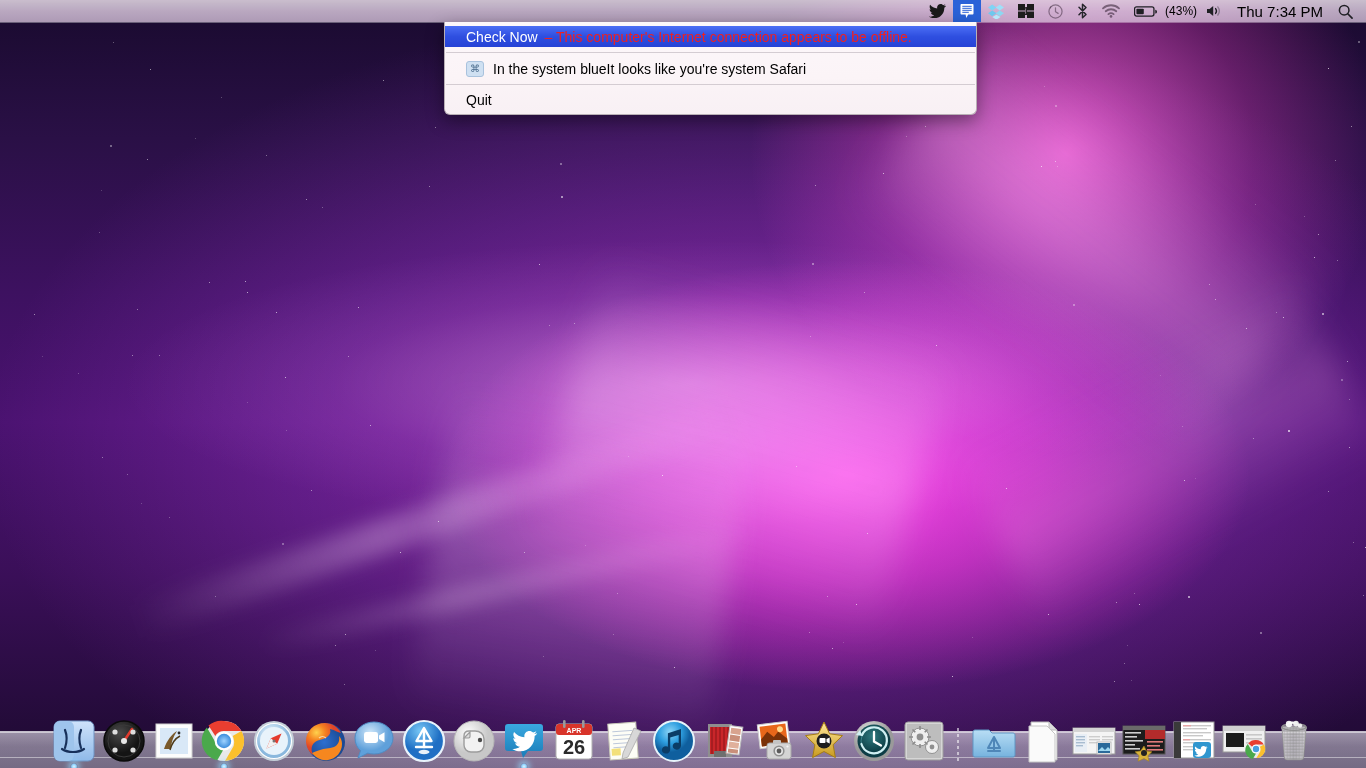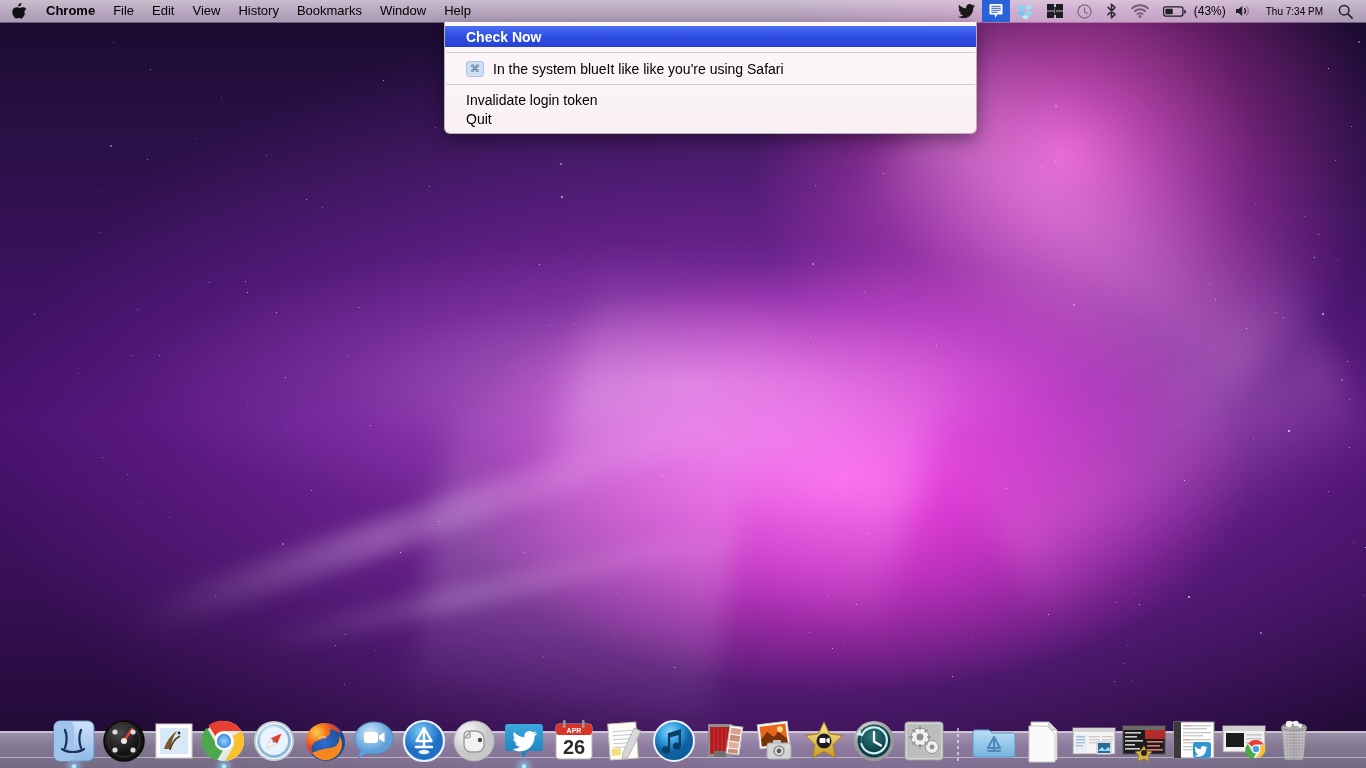--- a/index.html
+++ b/index.html
@@ -88,21 +88,21 @@
     cursor: default; white-space: nowrap;
     font-size: 13px;
   }
   .mb-item.bold { font-weight: bold; }
 
   .mb-extra {
     height: 22px; display: flex; align-items: center; justify-content: center;
     padding: 0 7px; cursor: default;
   }
   .mb-extra.active { background: #2a62d8; }
-  .mb-clock { font-size: 10px; padding: 0 8px; white-space: nowrap; }
+  .mb-clock { font-size: 15px; padding: 0 8px; white-space: nowrap; }
   .mb-pct { font-size: 12px; padding-right: 2px; }
 
   
   .menu {
     position: absolute;
     left: 444px; top: 22px;
     width: 531px;
     background: linear-gradient(to bottom, #fdf7fa 0%, #fbf4f7 60%, #f8f0f4 100%);
     border: 1px solid #b9b0b6;
     border-top: none;
@@ -121,21 +121,21 @@
     white-space: nowrap;
     cursor: default;
     position: relative;
   }
   .menu-row.tall { height: 21px; }
   .menu-row .label { }
   .menu-row.selected {
     background: linear-gradient(to bottom, #4b6ef5 0%, #2f4fe0 50%, #2642d6 100%);
     color: #fff;
   }
-  .menu-row.selected .label { font-weight: bold; color: #fff; }
+  .menu-row.selected .label { font-weight: normal; color: #fff; }
   .err-text { color: #f02020; margin-left: 7px; font-weight: normal; }
   .menu-sep {
     height: 1px; margin: 5px 1px 5px 1px;
     background: #d4ccd2;
   }
   .cmd-badge {
     width: 16px; height: 14px;
     background: #cfe0f2;
     border: 1px solid #a9c2dd;
     border-radius: 3px;
@@ -340,36 +340,20 @@
       <div class="star" style="left: 42px; top: 356px; width: 1px; height: 1px; opacity: 0.26;"></div>
       <div class="star" style="left: 492px; top: 88px; width: 1px; height: 1px; opacity: 0.73;"></div>
       <div class="star" style="left: 1114px; top: 681px; width: 1px; height: 1px; opacity: 0.61;"></div>
       <div class="star" style="left: 569px; top: 86px; width: 1px; height: 1px; opacity: 0.39;"></div>
       <div class="star" style="left: 1044px; top: 86px; width: 1px; height: 1px; opacity: 0.33;"></div>
       <div class="star" style="left: 266px; top: 155px; width: 1px; height: 1px; opacity: 0.51;"></div>
       <div class="star" style="left: 276px; top: 312px; width: 1px; height: 1px; opacity: 0.81;"></div>
     </div>
 
   <div class="menubar">
-    <div class="mb-left">
-      <div class="apple-menu">
-        <svg width="14" height="16" viewBox="0 0 14 16" aria-hidden="true">
-          <path fill="#111" d="M9.4 0.1c.1.9-.25 1.78-.82 2.4-.6.66-1.55 1.17-2.47 1.1-.12-.86.3-1.77.85-2.33C7.55.58 8.55.12 9.4.1z"></path>
-          <path fill="#111" d="M12.5 11.6c-.33.76-.49 1.1-.92 1.78-.6.94-1.45 2.12-2.5 2.13-.93.01-1.17-.61-2.44-.6-1.27 0-1.53.61-2.47.6-1.05-.01-1.85-1.07-2.45-2.02C.04 10.86-.13 7.73 1.1 6.07c.87-1.17 2.25-1.86 3.54-1.86 1.32 0 2.15.72 3.24.72 1.06 0 1.7-.72 3.23-.72 1.15 0 2.38.63 3.25 1.71-2.86 1.57-2.4 5.65.14 5.68z"></path>
-        </svg>
-      </div>
-      <div class="mb-item bold">Chrome</div>
-      <div class="mb-item">File</div>
-      <div class="mb-item">Edit</div>
-      <div class="mb-item">View</div>
-      <div class="mb-item">History</div>
-      <div class="mb-item">Bookmarks</div>
-      <div class="mb-item">Window</div>
-      <div class="mb-item">Help</div>
-    </div>
 
     <div class="mb-right">
 
       <div class="mb-extra">
         <svg width="17" height="14" viewBox="0 0 17 14" aria-hidden="true">
           <path fill="#1a1a1a" d="M16.8 1.7c-.62.28-1.28.46-1.98.55.71-.43 1.26-1.1 1.51-1.91-.66.4-1.4.68-2.18.84C13.52.5 12.6.05 11.6.05c-1.93 0-3.5 1.58-3.5 3.53 0 .28.03.55.09.8C5.27 4.24 2.8 2.89 1.14.84.83 1.37.66 1.99.66 2.65c0 1.22.62 2.3 1.56 2.93-.57-.02-1.11-.18-1.58-.44v.04c0 1.71 1.21 3.14 2.81 3.46-.29.08-.6.12-.92.12-.23 0-.45-.02-.66-.06.45 1.4 1.74 2.42 3.28 2.45-1.2.95-2.72 1.51-4.36 1.51-.28 0-.56-.02-.83-.05C1.52 13.6 3.37 14.2 5.35 14.2c6.42 0 9.93-5.36 9.93-10.01l-.01-.46c.68-.5 1.27-1.11 1.74-1.81z"></path>
         </svg>
       </div>
 
       <div class="mb-extra active">
@@ -448,34 +432,32 @@
           <path d="M10.4 10.4L15 15" stroke="#1f1f24" stroke-width="1.8" stroke-linecap="round"></path>
         </svg>
       </div>
     </div>
   </div>
 
   <div class="menu">
 
     <div class="menu-row selected tall">
       <span class="label">Check Now</span>
+      <span class="err-text">– This computer's Internet connection appears to be offline.</span>
     </div>
 
     <div class="menu-sep"></div>
 
     <div class="menu-row withicon tall">
       <span class="cmd-badge">⌘</span>
-      <span class="label">In the system blueIt like like you're using Safari</span>
+      <span class="label">In the system blueIt looks like you're system Safari</span>
     </div>
 
     <div class="menu-sep"></div>
 
-    <div class="menu-row">
-      <span class="label">Invalidate login token</span>
-    </div>
     <div class="menu-row">
       <span class="label">Quit</span>
     </div>
   </div>
 
   <div class="dock">
     <div class="dock-shelf"></div>
     <div class="dock-items" id="dock-items">
         <div class="dock-item" title="Finder">
           <div class="dock-icon"><svg width="46" height="46" viewBox="0 0 46 46" aria-hidden="true">

